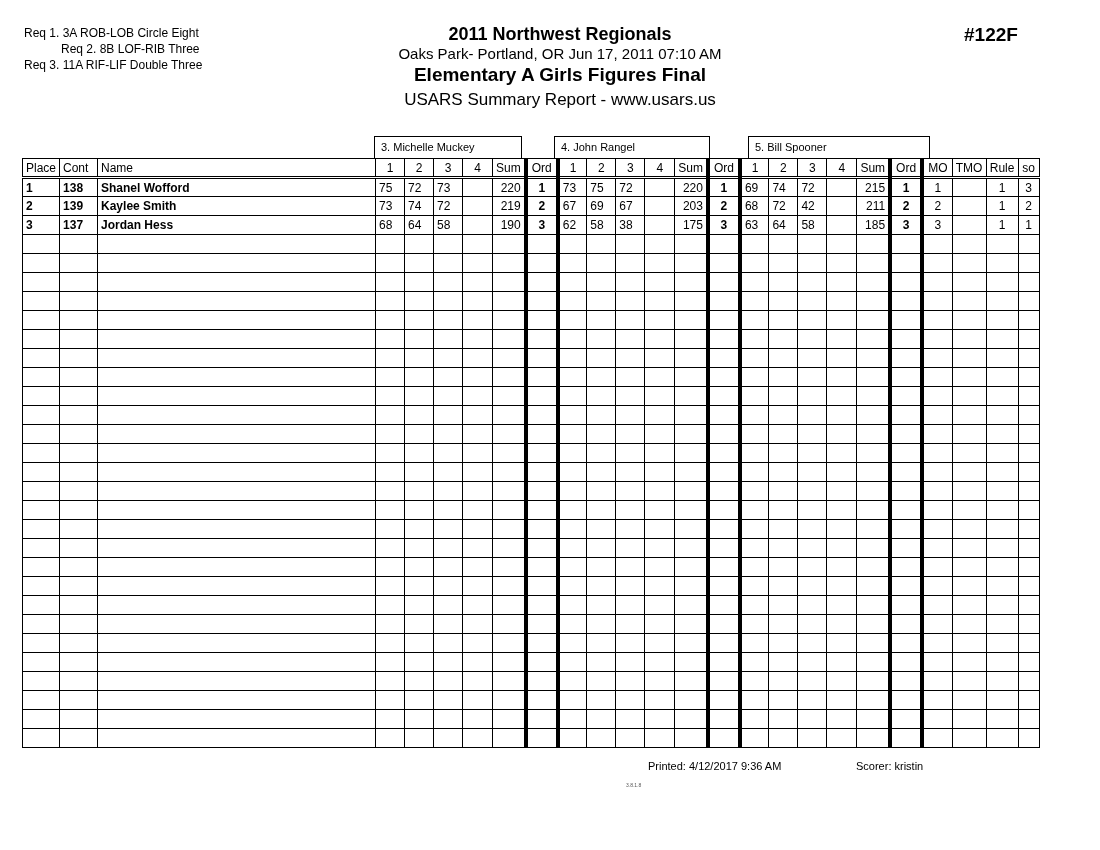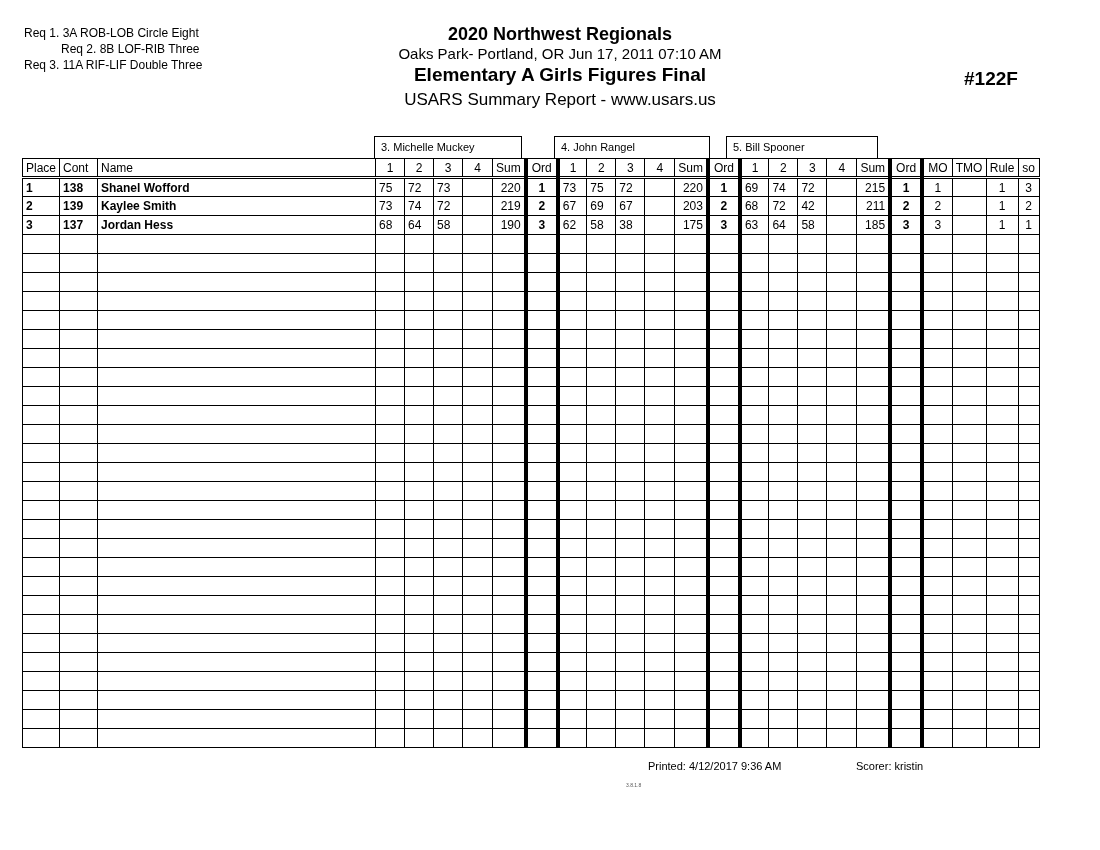--- a/index.html
+++ b/index.html
@@ -4,48 +4,48 @@
 <style>
   html, body { margin:0; padding:0; background:#ffffff; }
   body { width:1100px; height:850px; position:relative; overflow:hidden; font-family:"Liberation Sans", sans-serif; color:#000; }
   .abs { position:absolute; white-space:nowrap; }
   .req { left:24px; font-size:12px; line-height:16px; }
   .center { left:300px; width:520px; text-align:center; }
   .t1 { top:24px; font-size:18px; font-weight:bold; }
   .t2 { top:45px; font-size:15px; }
   .t3 { top:64px; font-size:19px; font-weight:bold; }
   .t4 { top:90px; font-size:17px; }
-  .eventno { left:964px; top:24px; font-size:19px; font-weight:bold;margin-top:44px; }
+  .eventno { left:964px; top:24px; font-size:19px; font-weight:bold; }
   table.grid { position:absolute; left:22px; top:158px; border-collapse:collapse; table-layout:fixed; }
   table.grid td { border:1px solid #000; height:19px; padding:0 3px; font-size:12px; overflow:hidden; white-space:nowrap; box-sizing:border-box; }
   table.grid tr.hdr td { border-bottom:3px double #000; }
   .judgebox { position:absolute; top:136px; height:22px; border:1px solid #000; border-bottom:none; box-sizing:border-box; font-size:11px; padding:4px 0 0 6px; }
   .bold { font-weight:bold; font-size:13px; }
   .num-r { text-align:right; }
   .num-c { text-align:center; }
   .thickL { border-left:4px solid #000 !important; }
   .footer { top:760px; font-size:11px; }
   .tiny { font-size:5px; color:#555; }
 </style>
 </head>
 <body>
 
 <div class="abs req" style="top:25px;">Req  1.  3A ROB-LOB Circle Eight</div>
 <div class="abs req" style="top:41px;margin-left:37px;">Req  2.  8B LOF-RIB Three</div>
 <div class="abs req" style="top:57px;">Req  3.  11A RIF-LIF Double Three</div>
 
-<div class="abs center t1">2020 Northwest Regionals</div>
+<div class="abs center t1">2011 Northwest Regionals</div>
 <div class="abs center t2">Oaks Park- Portland, OR  Jun 17, 2011  07:10 AM</div>
 <div class="abs center t3">Elementary A Girls Figures Final</div>
 <div class="abs center t4">USARS Summary Report - www.usars.us</div>
 <div class="abs eventno">#122F</div>
 
 <div class="judgebox" style="left:374px;width:148px;">3.  Michelle Muckey</div>
 <div class="judgebox" style="left:554px;width:156px;">4.  John Rangel</div>
-<div class="judgebox" style="left:726px;width:152px;">5.  Bill Spooner</div>
+<div class="judgebox" style="left:748px;width:182px;">5.  Bill Spooner</div>
 
 <table class="grid" id="grid">
   <colgroup>
     <col style="width:36px">
       <col style="width:38px">
       <col style="width:278px">
     <col style="width:29px">
       <col style="width:29px">
       <col style="width:29px">
       <col style="width:30px">

